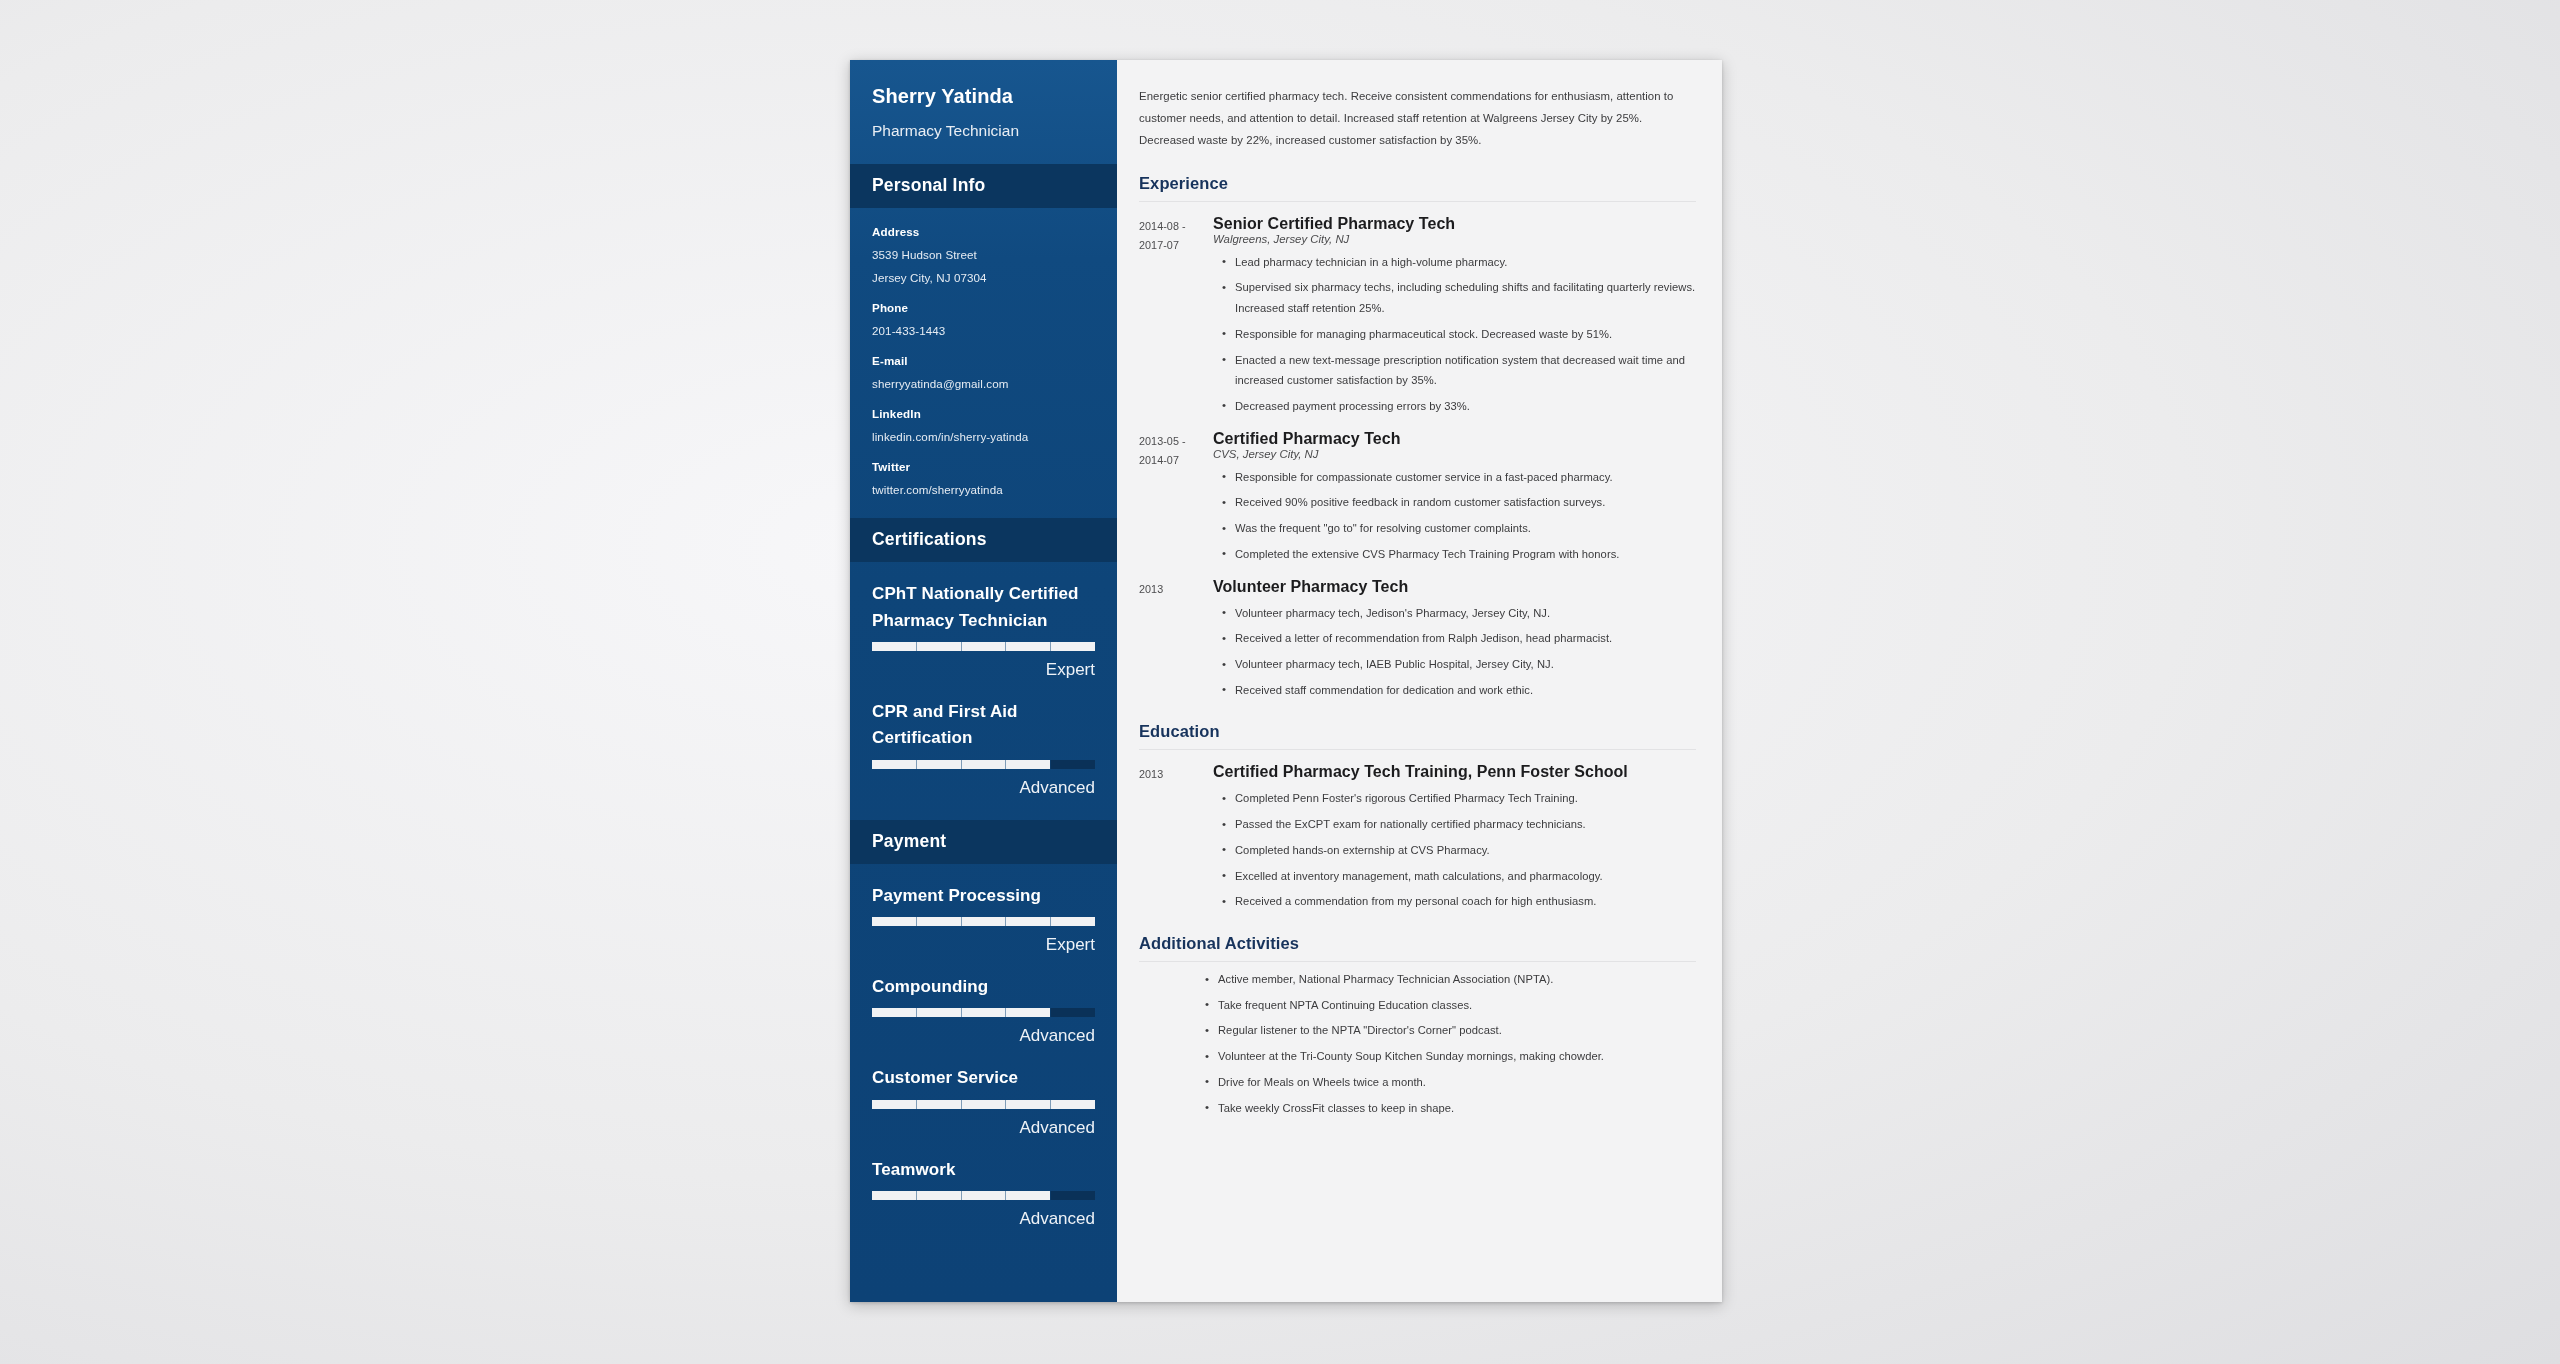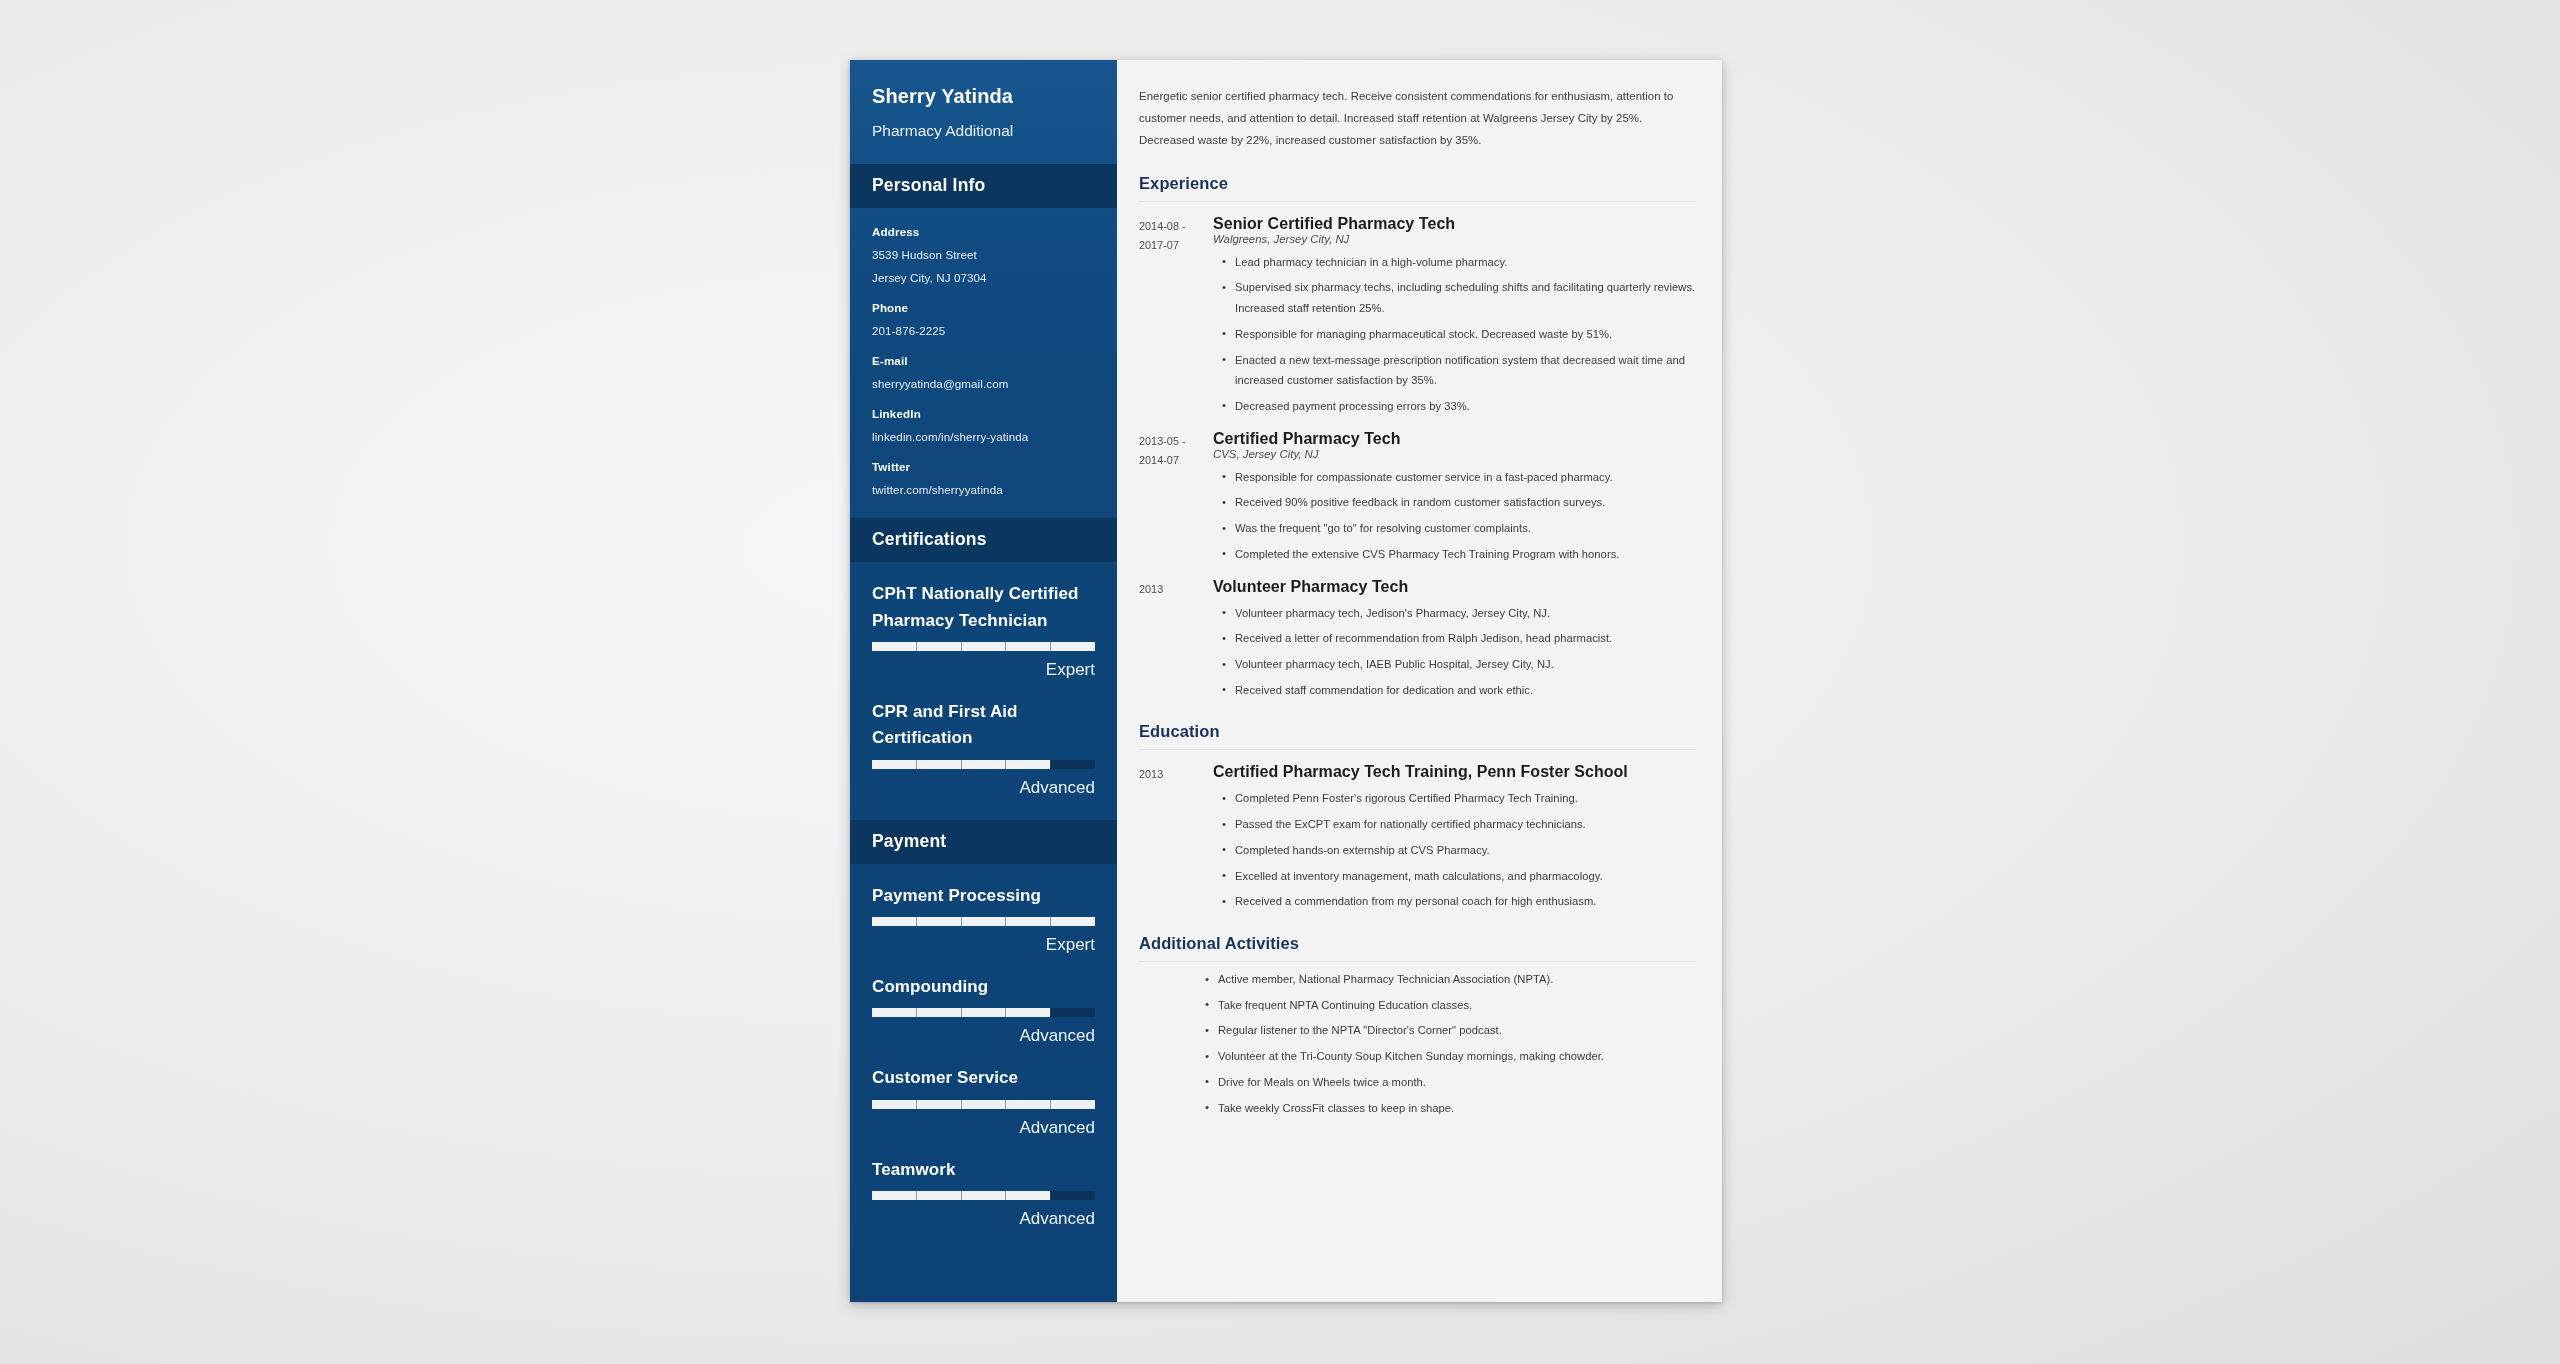--- a/index.html
+++ b/index.html
@@ -111,33 +111,33 @@
   .acts { margin-top:10px; padding-left:66px; }
 </style>
 </head>
 <body>
 
 <div class="page">
 
   <aside class="sidebar">
 
     <div class="name">Sherry Yatinda</div>
-    <div class="job-title">Pharmacy Additional</div>
+    <div class="job-title">Pharmacy Technician</div>
 
     <div class="sec-band">Personal Info</div>
 
     <div id="contact-fields">
         <div class="field">
           <div class="field-label">Address</div>
           <div class="field-val">3539 Hudson Street</div>
           <div class="field-val">Jersey City, NJ 07304</div>
         </div>
         <div class="field">
           <div class="field-label">Phone</div>
-          <div class="field-val">201-876-2225</div>
+          <div class="field-val">201-433-1443</div>
         </div>
         <div class="field">
           <div class="field-label">E-mail</div>
           <div class="field-val">sherryyatinda@gmail.com</div>
         </div>
         <div class="field">
           <div class="field-label">LinkedIn</div>
           <div class="field-val">linkedin.com/in/sherry-yatinda</div>
         </div>
         <div class="field">

